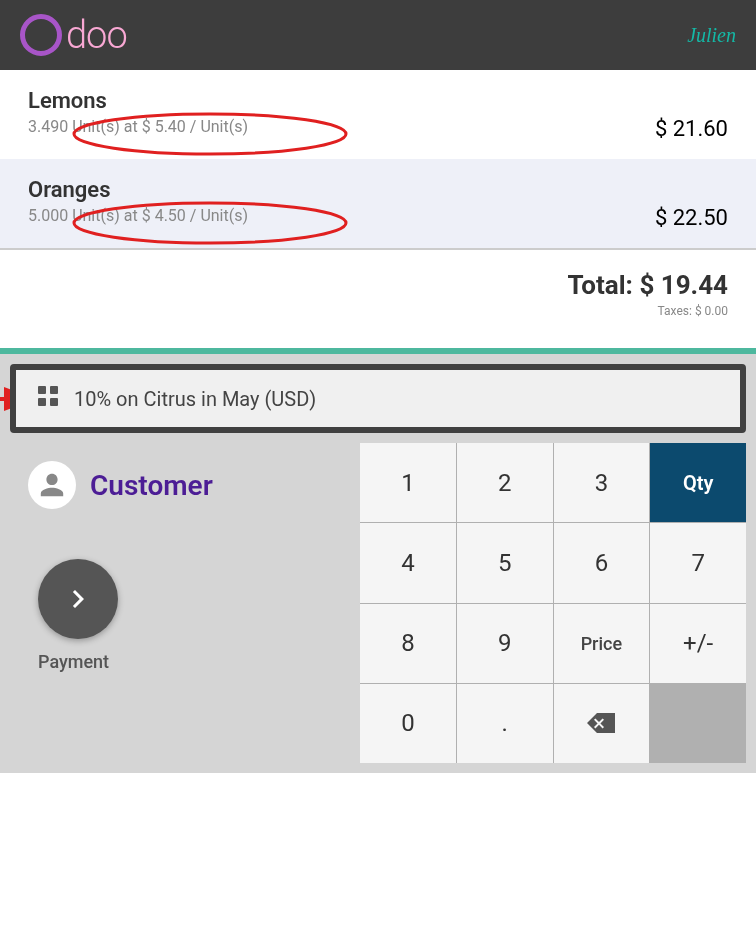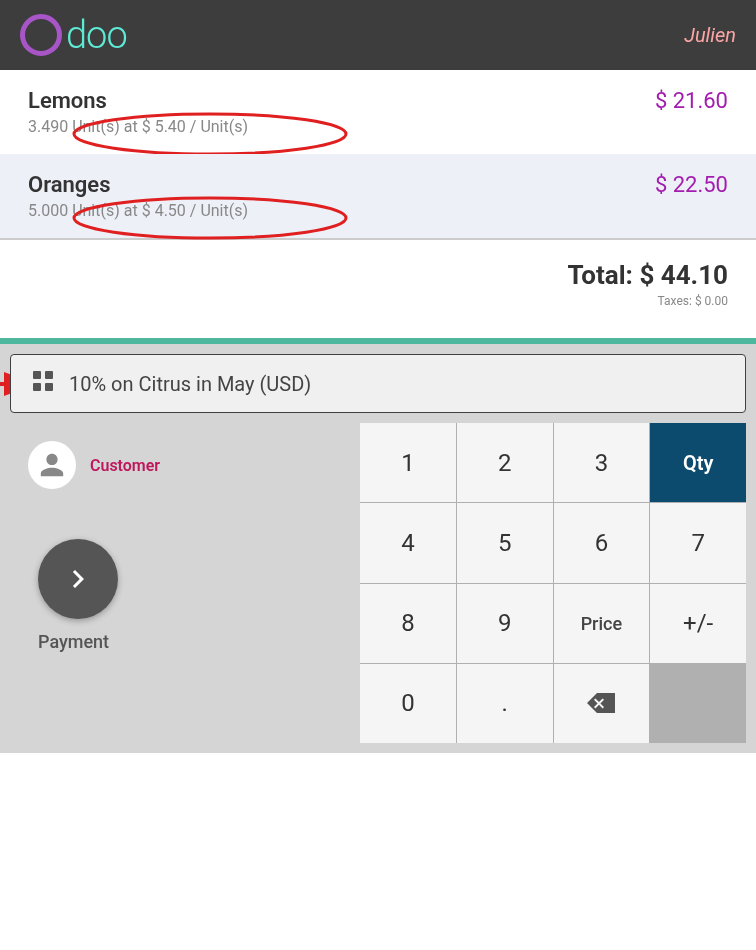--- a/index.html
+++ b/index.html
@@ -28,27 +28,28 @@
     .logo-circle {
       width: 42px;
       height: 42px;
       border-radius: 50%;
       border: 5px solid #a855c8;
       display: inline-block;
     }
     .logo-text {
       font-size: 38px;
       font-weight: 300;
-      color: #5eead4;
+      color: #f9a8d4;
       letter-spacing: -1px;
     }
     .username {
-      color: #fca5a5;
+      color: #14b8a6;
       font-size: 20px;
       font-style: italic;
+      font-family: Liberation Serif, serif;
     }
 
     
     .order-items {
       padding: 0;
     }
     .order-item {
       padding: 18px 28px;
       display: flex;
       justify-content: space-between;
@@ -66,21 +67,22 @@
       font-weight: 600;
       color: #333;
     }
     .item-detail {
       font-size: 16px;
       color: #888;
       margin-top: 4px;
     }
     .item-price {
       font-size: 22px;
-      color: #a21caf;
+      color: #000000;
+      margin-top: 28px;
     }
 
     
     .total-section {
       padding: 20px 28px 30px;
       text-align: right;
       background: #fff;
       border-top: 2px solid #ccc;
     }
     .total-line {
@@ -103,21 +105,21 @@
 
     
     .pos-panel {
       background: #d5d5d5;
       padding: 10px;
     }
 
     
     .discount-banner {
       background: #f0f0f0;
-      border: 1px solid #404040;
+      border: 6px solid #404040;
       border-radius: 4px;
       padding: 14px 20px;
       display: flex;
       align-items: center;
       gap: 14px;
       margin-bottom: 10px;
       position: relative;
     }
     .discount-banner-icon {
       font-size: 22px;
@@ -161,23 +163,23 @@
       display: flex;
       align-items: center;
       justify-content: center;
     }
     .customer-icon-circle svg {
       width: 28px;
       height: 28px;
       fill: #888;
     }
     .customer-label {
-      font-size: 16px;
+      font-size: 28px;
       font-weight: 600;
-      color: #be185d;
+      color: #4c1d95;
     }
 
     .payment-row {
       display: flex;
       flex-direction: column;
       align-items: flex-start;
       justify-content: center;
       padding: 30px 20px 10px;
       width: 100%;
       gap: 6px;
@@ -306,21 +308,21 @@
       <ellipse cx="140" cy="22" rx="136" ry="20" fill="none" stroke="#e02020" stroke-width="3"></ellipse>
     </svg>
   </div>
 
 </div>
 
 <div class="total-section">
   <div class="total-line">
     <span>Total:</span>
     <span> </span>
-    <span>$ 44.10</span>
+    <span>$ 19.44</span>
   </div>
   <div class="taxes-line">
     <span>Taxes:</span>
     <span> </span>
     <span>$ 0.00</span>
   </div>
 </div>
 
 <div class="teal-bar"></div>
 

